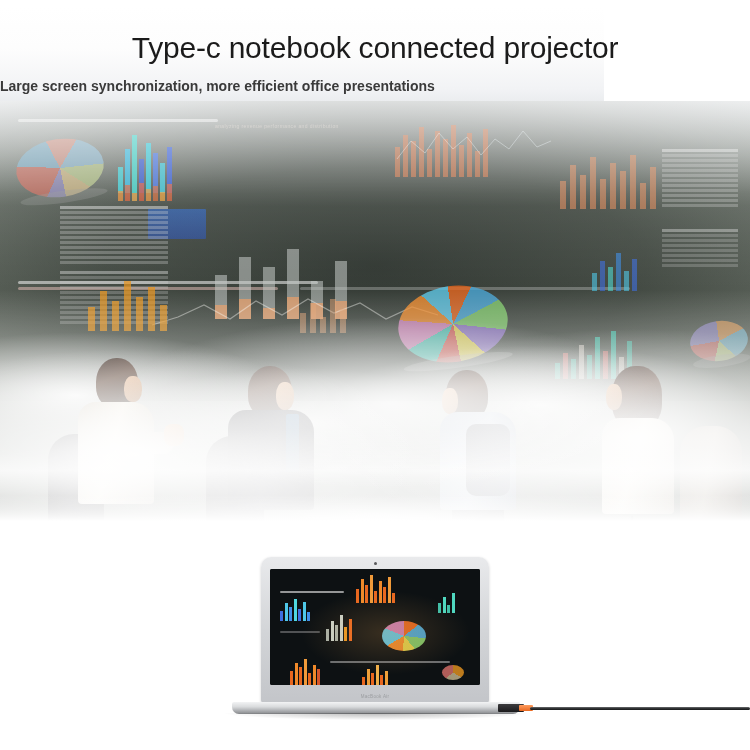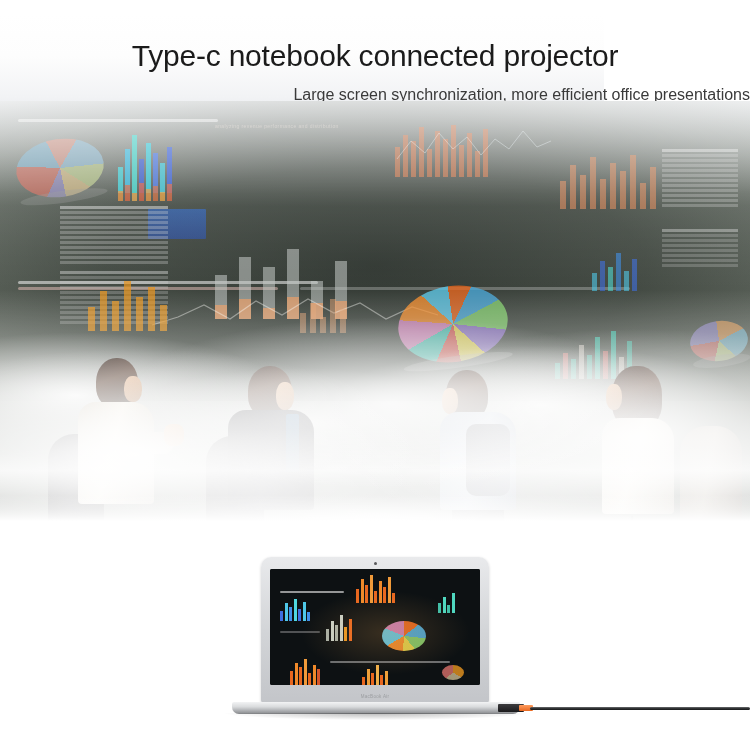--- a/index.html
+++ b/index.html
@@ -19,42 +19,42 @@
     position: absolute;
     inset: 0;
     width: 750px;
     height: 750px;
     background: #ffffff;
   }
 
   
   .header {
     position: absolute;
-    left: 0; top: 15px;
+    left: 0; top: 7px;
     width: 604px; height: 102px;
     background: linear-gradient(180deg, #ffffff 0%, #fdfdfd 40%, #f2f3f5 80%, #e7e9ec 100%);
   }
   .headline {
     position: absolute;
     left: 0; top: 24px;
     width: 750px;
     text-align: center;
     font-size: 30px;
     font-weight: 400;
     color: #1b1b1b;
     letter-spacing: -0.2px;
     white-space: nowrap;
   }
   .subhead {
     position: absolute;
     left: 0; top: 71px;
     width: 750px;
-    text-align: right;
-    font-size: 16px;
-    font-weight: 400;
+    text-align: left;
+    font-size: 14px;
+    font-weight: 700;
     color: #3a3a3a;
     white-space: nowrap;
   }
 
   
   .hero {
     position: absolute;
     left: 0; top: 101px;
     width: 750px; height: 420px;
     overflow: hidden;

